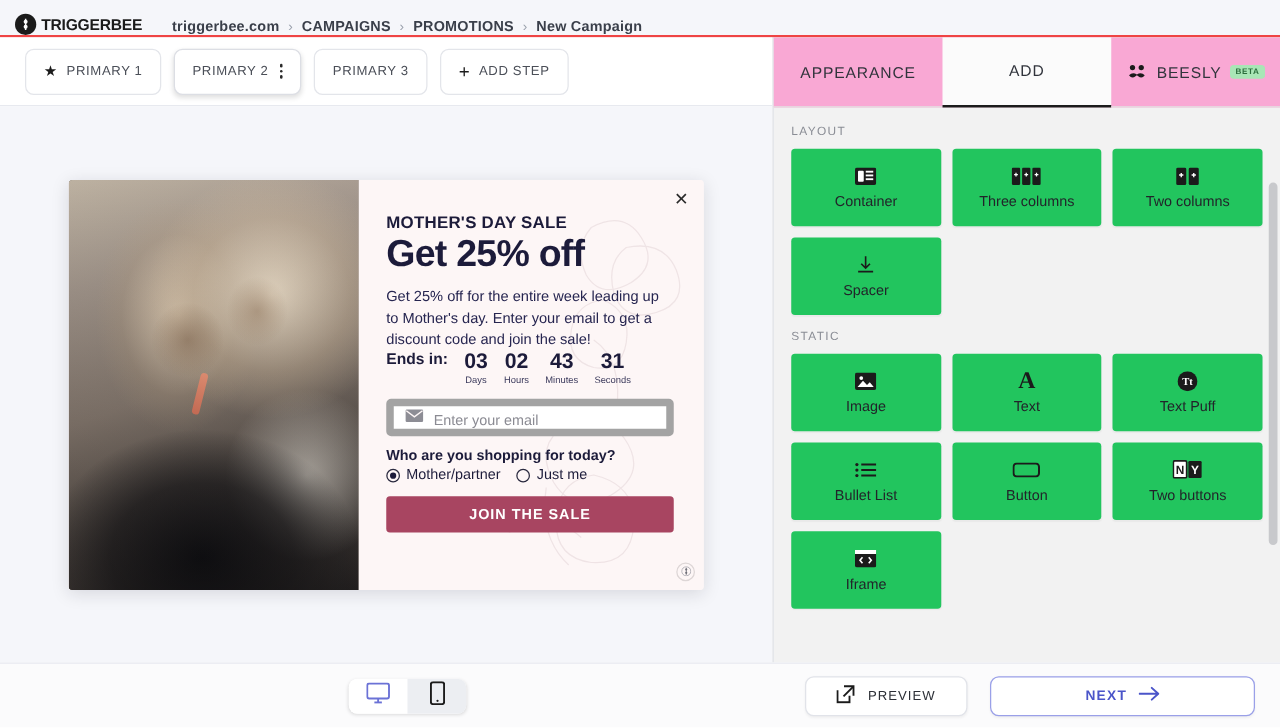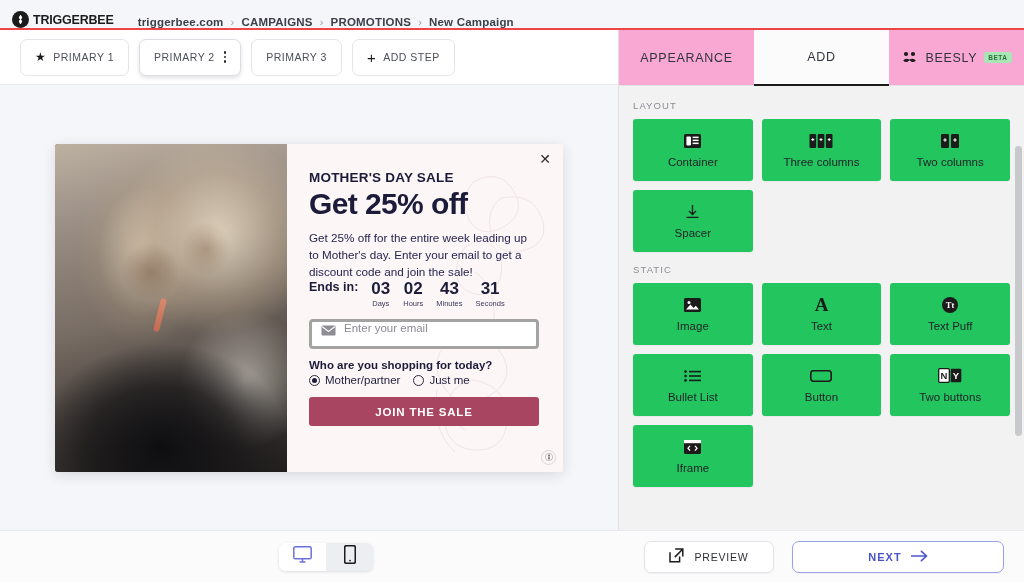--- a/index.html
+++ b/index.html
@@ -132,22 +132,22 @@
     display: flex; align-items: flex-start; gap: 13px; 
     position: relative; z-index: 2;
   }
   .countdown .ends { font-size: 12.5px; font-weight: bold; color: #1c1b3a; padding-bottom: 11px; }
   .cd-unit { text-align: center; }
   .cd-num { font-size: 17px; font-weight: bold; color: #1c1b3a; line-height: 1.05; }
   .cd-lbl { font-size: 7.5px; color: #3b3a5c; margin-top: 1px; }
 
   .email-row {
     margin-top: 11px; height: 30px; background: #fff;
-    border: 3px solid #a3a3a3; border-radius: 4px;
-    display: flex; align-items: flex-start; padding: 0 9px; gap: 8px;
+    border: 6px solid #a3a3a3; border-radius: 4px;
+    display: flex; align-items: flex-end; padding: 0 9px; gap: 8px;
     position: relative; z-index: 2;
   }
   .email-ph { font-size: 11.5px; color: #8b8b93; }
 
   .q-label {
     font-size: 11.5px; font-weight: bold; color: #1c1b3a; margin-top: 10px;
     position: relative; z-index: 2;
   }
   .radios { display: flex; align-items: center; gap: 13px; margin-top: 3px; position: relative; z-index: 2; }
   .radio { display: flex; align-items: center; gap: 5px; font-size: 11.5px; color: #1c1b3a; cursor: pointer; }

